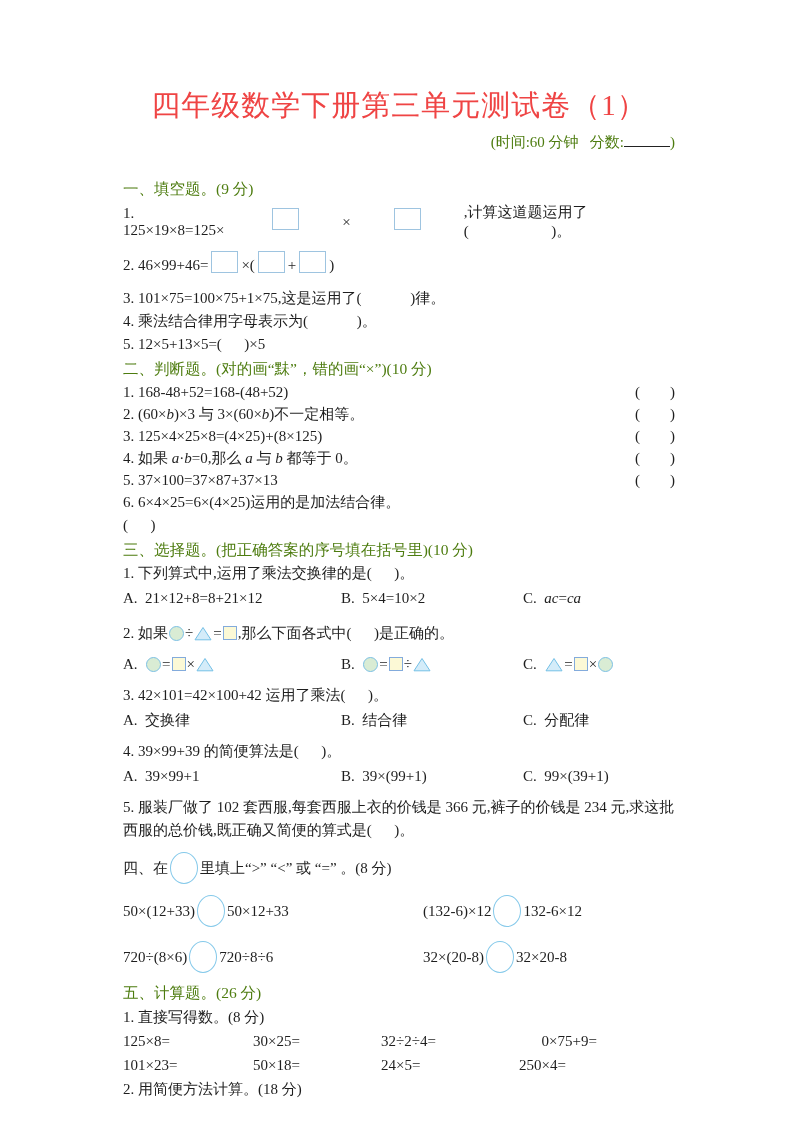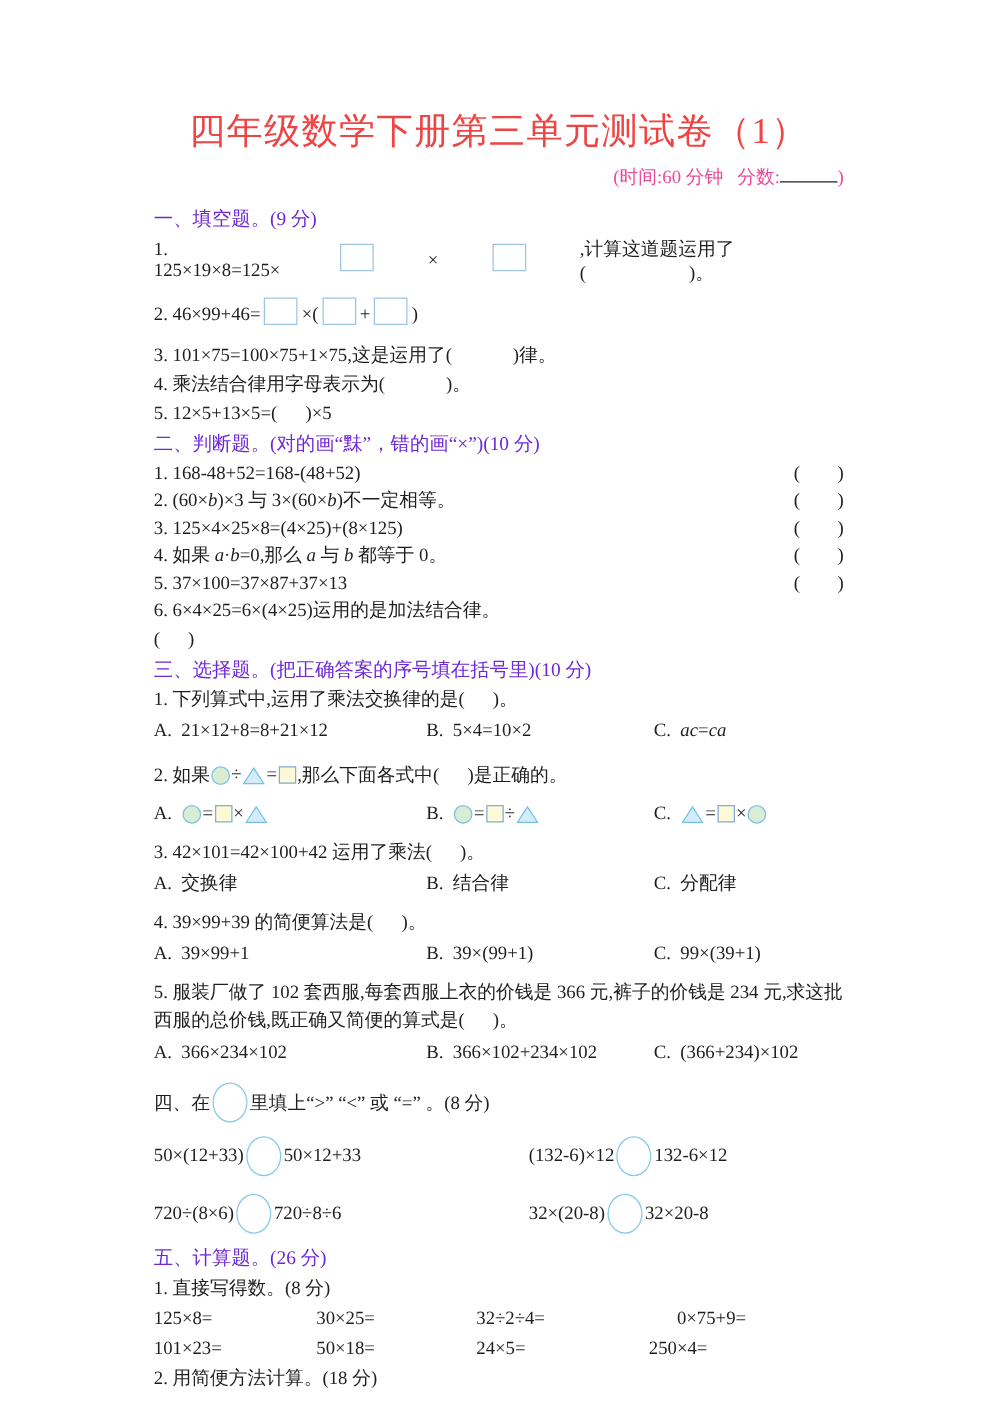--- a/index.html
+++ b/index.html
@@ -7,23 +7,23 @@
     position:relative; width:793px; height:1122px; background:#fff;
     color:#1e1e1e; overflow:hidden;
     font-family:"Liberation Serif","DejaVu Serif",serif;
     font-size:15px;
   }
   .content { padding:86px 118px 0 123px; }
   .title {
     text-align:center; font-size:29px; line-height:38px; letter-spacing:1px;
     color:#ef4444; margin-bottom:8px; white-space:nowrap;
   }
-  .subtitle { text-align:right; font-size:15px; line-height:20px; margin-bottom:11px; color:#ec4899; }
+  .subtitle { text-align:right; font-size:15px; line-height:20px; margin-bottom:24px; color:#4d7c0f; }
   .score-underline { display:inline-block; width:46px; height:13px; border-bottom:1.5px solid #222; }
-  .sec-heading { font-size:15.5px; line-height:25px; color:#6d28d9; }
+  .sec-heading { font-size:15.5px; line-height:25px; color:#4d7c0f; }
   .qline { line-height:23px; }
   .fill-q1 { display:flex; align-items:center; min-height:42px;gap:40px; }
   .fill-q2 { display:flex; align-items:center; min-height:44px; }
   .judge-item { display:flex; justify-content:space-between; align-items:baseline; line-height:22px; }
   .jp { white-space:pre; }
   .opts { display:grid; grid-template-columns:218px 182px 1fr; line-height:23px; margin:2px 0 8px 0; }
   .stem { line-height:23px; }
   .stem-shapes { display:flex; align-items:center; min-height:30px; margin-top:4px; }
   .opts-shapes { display:grid; grid-template-columns:218px 182px 1fr; align-items:center; min-height:28px; margin:2px 0 6px 0; }
   .opt { display:flex; align-items:center; white-space:pre; }
@@ -124,25 +124,20 @@
       </div>
 
       <div class="stem">4. 39×99+39 的简便算法是(&nbsp;&nbsp;&nbsp;&nbsp;&nbsp;&nbsp;)。</div>
       <div class="opts">
         <span class="opt">A.&nbsp;&nbsp;39×99+1</span>
         <span class="opt">B.&nbsp;&nbsp;39×(99+1)</span>
         <span class="opt">C.&nbsp;&nbsp;99×(39+1)</span>
       </div>
 
       <div class="stem">5. 服装厂做了 102 套西服,每套西服上衣的价钱是 366 元,裤子的价钱是 234 元,求这批西服的总价钱,既正确又简便的算式是(&nbsp;&nbsp;&nbsp;&nbsp;&nbsp;&nbsp;)。</div>
-      <div class="opts">
-        <span class="opt">A.&nbsp;&nbsp;366×234×102</span>
-        <span class="opt">B.&nbsp;&nbsp;366×102+234×102</span>
-        <span class="opt">C.&nbsp;&nbsp;(366+234)×102</span>
-      </div>
     </div>
 
     <div>
       <div class="cmp-heading">四、在<span class="shape compare-circle"></span>里填上“&gt;” “&lt;” 或 “=” 。(8 分)</div>
       <div class="cmp-row">
         <span class="cmp-cell">50×(12+33)<span class="shape compare-circle"></span>50×12+33</span>
         <span class="cmp-cell">(132-6)×12<span class="shape compare-circle"></span>132-6×12</span>
       </div>
       <div class="cmp-row">
         <span class="cmp-cell">720÷(8×6)<span class="shape compare-circle"></span>720÷8÷6</span>

